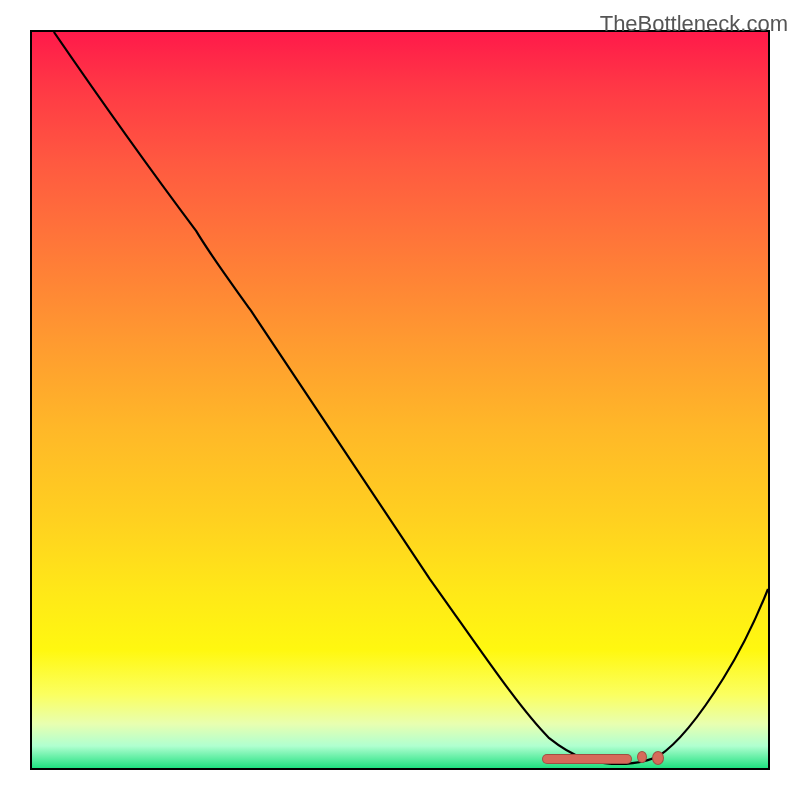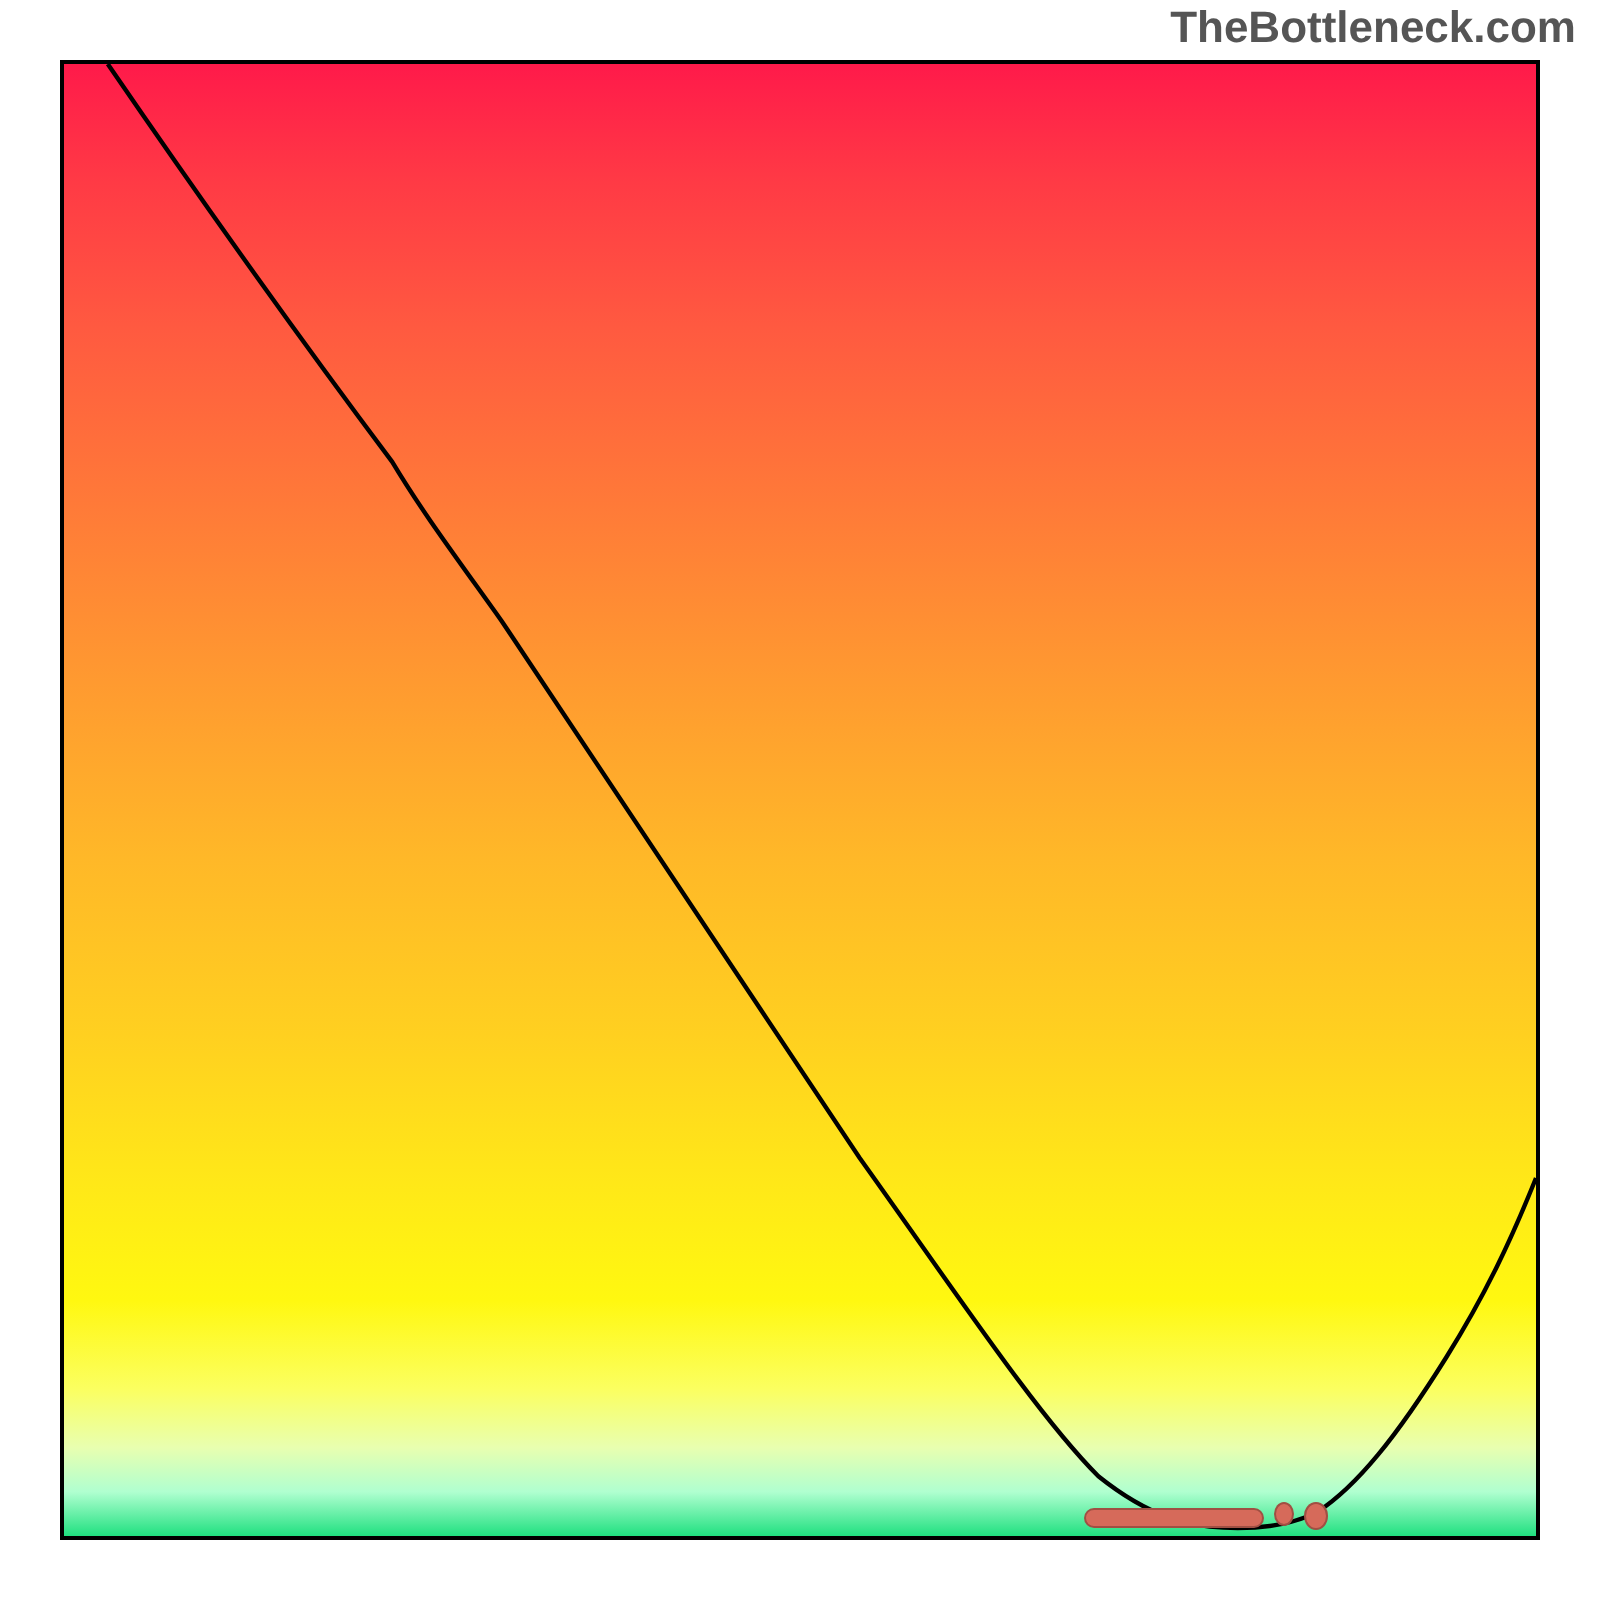--- a/index.html
+++ b/index.html
@@ -5,24 +5,24 @@
   * { margin: 0; padding: 0; box-sizing: border-box; }
   body {
     width: 800px;
     height: 800px;
     background: #ffffff;
     position: relative;
     font-family: Arial, sans-serif;
   }
   .watermark {
     position: absolute;
-    top: 1px;
+    top: 11px;
     right: 12px;
     font-size: 22px;
-    font-weight: bold;
+    font-weight: normal;
     color: #555;
     z-index: 10;
   }
   .chart-container {
     position: absolute;
     top: 30px;
     left: 30px;
     width: 740px;
     height: 740px;
     border: 2px solid #000;

